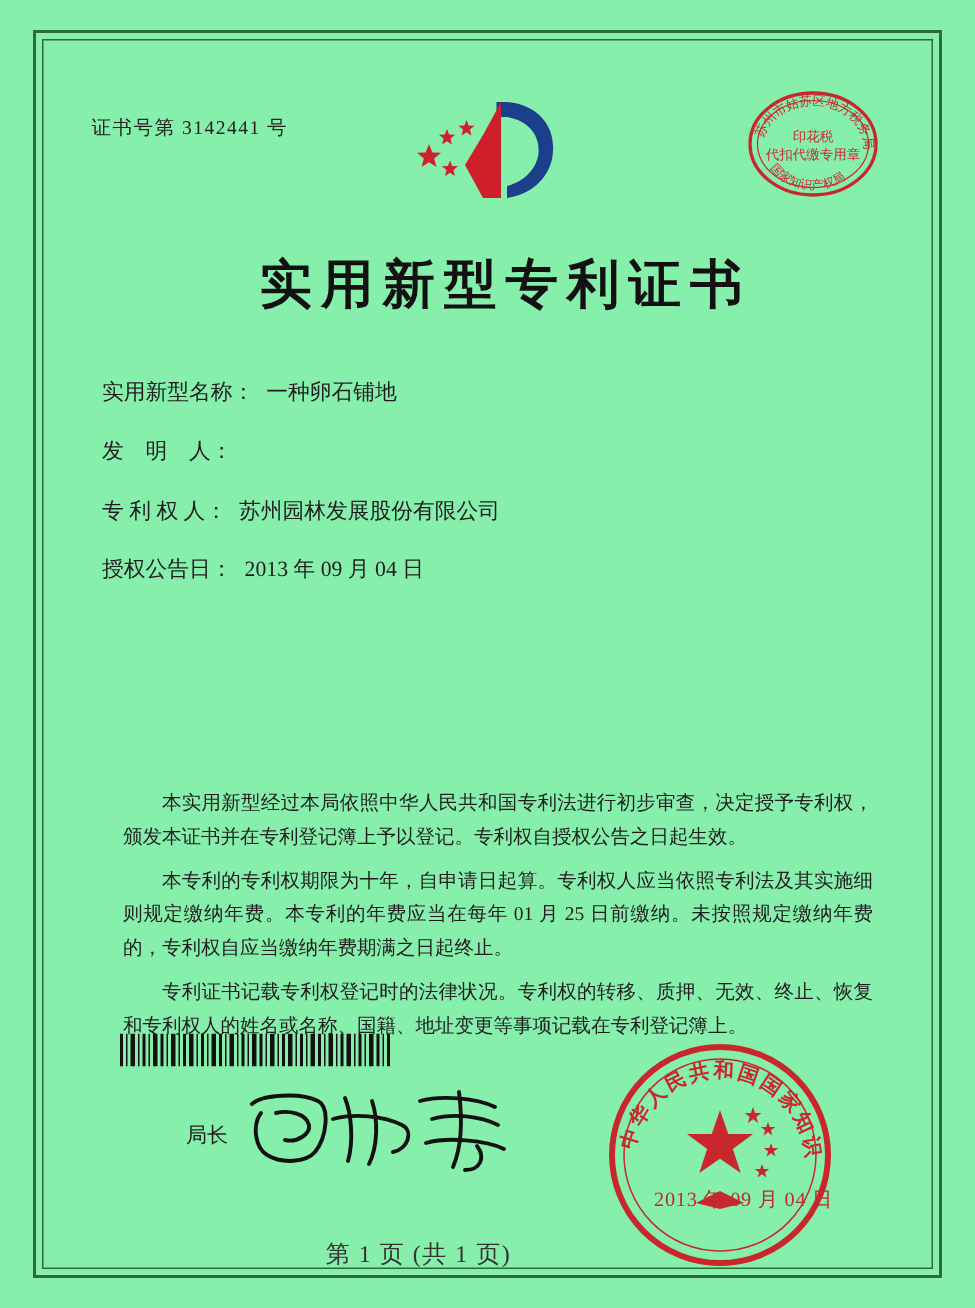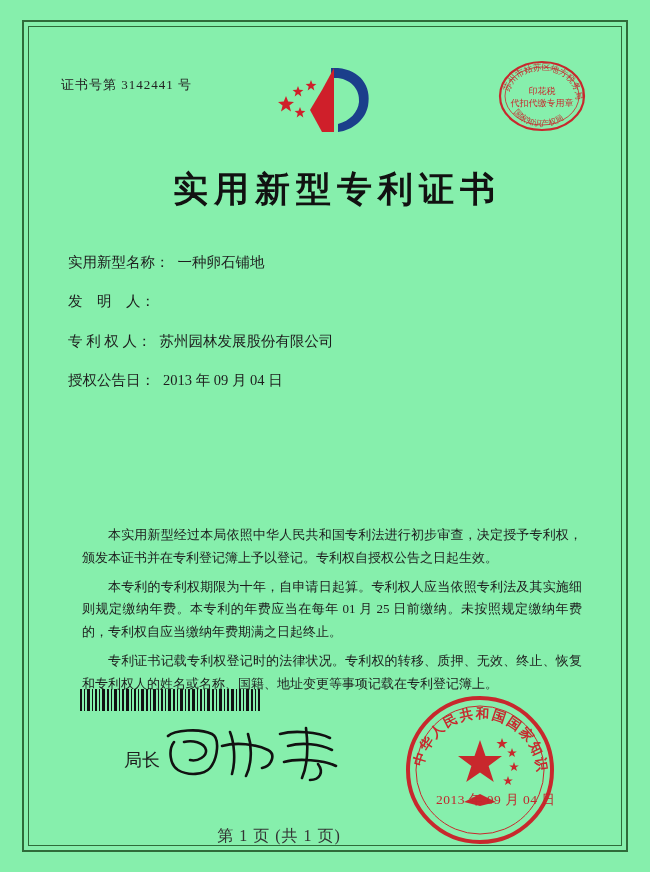--- a/index.html
+++ b/index.html
@@ -140,21 +140,21 @@
     width: 180px;
     height: 22px;
   }
   .barcode svg { display:block; }
 
   
   .sig-label {
     position: absolute;
     left: 96px;
     top: 722px;
-    font-size: 18px;
+    font-size: 14px;
     color: #1d1d1d;
   }
   .signature {
     position: absolute;
     left: 132px;
     top: 694px;
     width: 200px;
     height: 66px;
   }
   .signature svg { display:block; }

